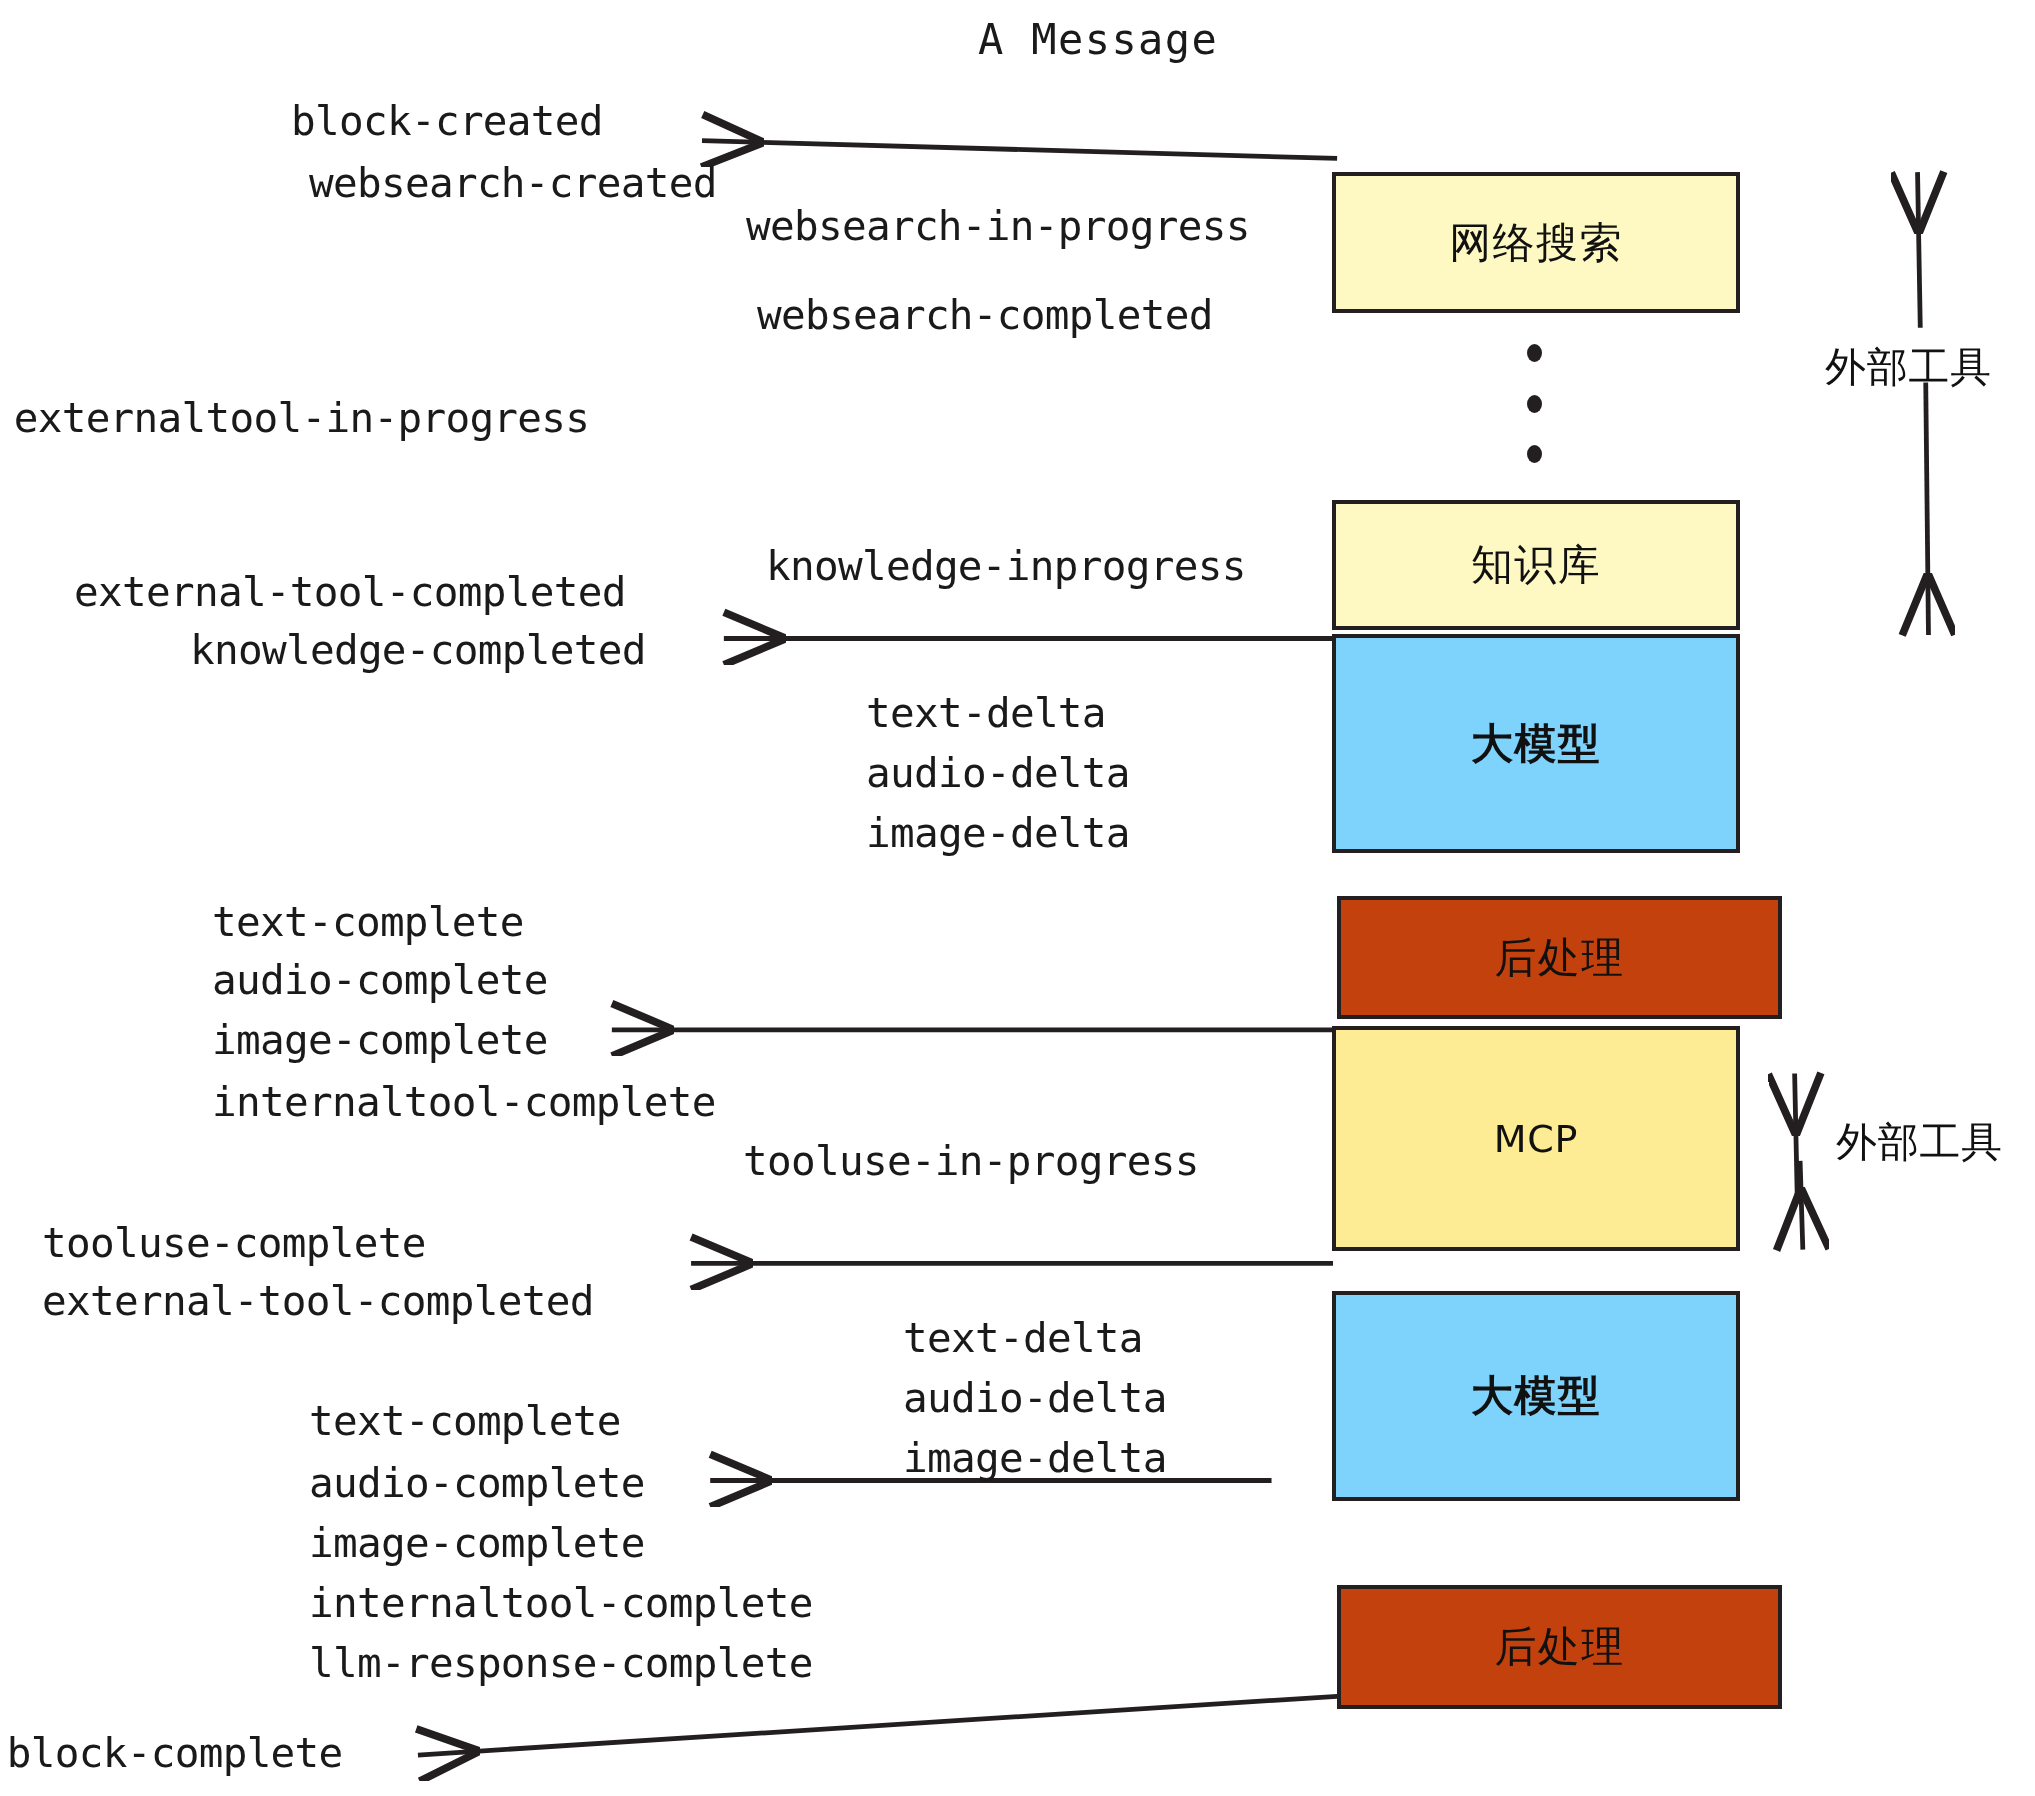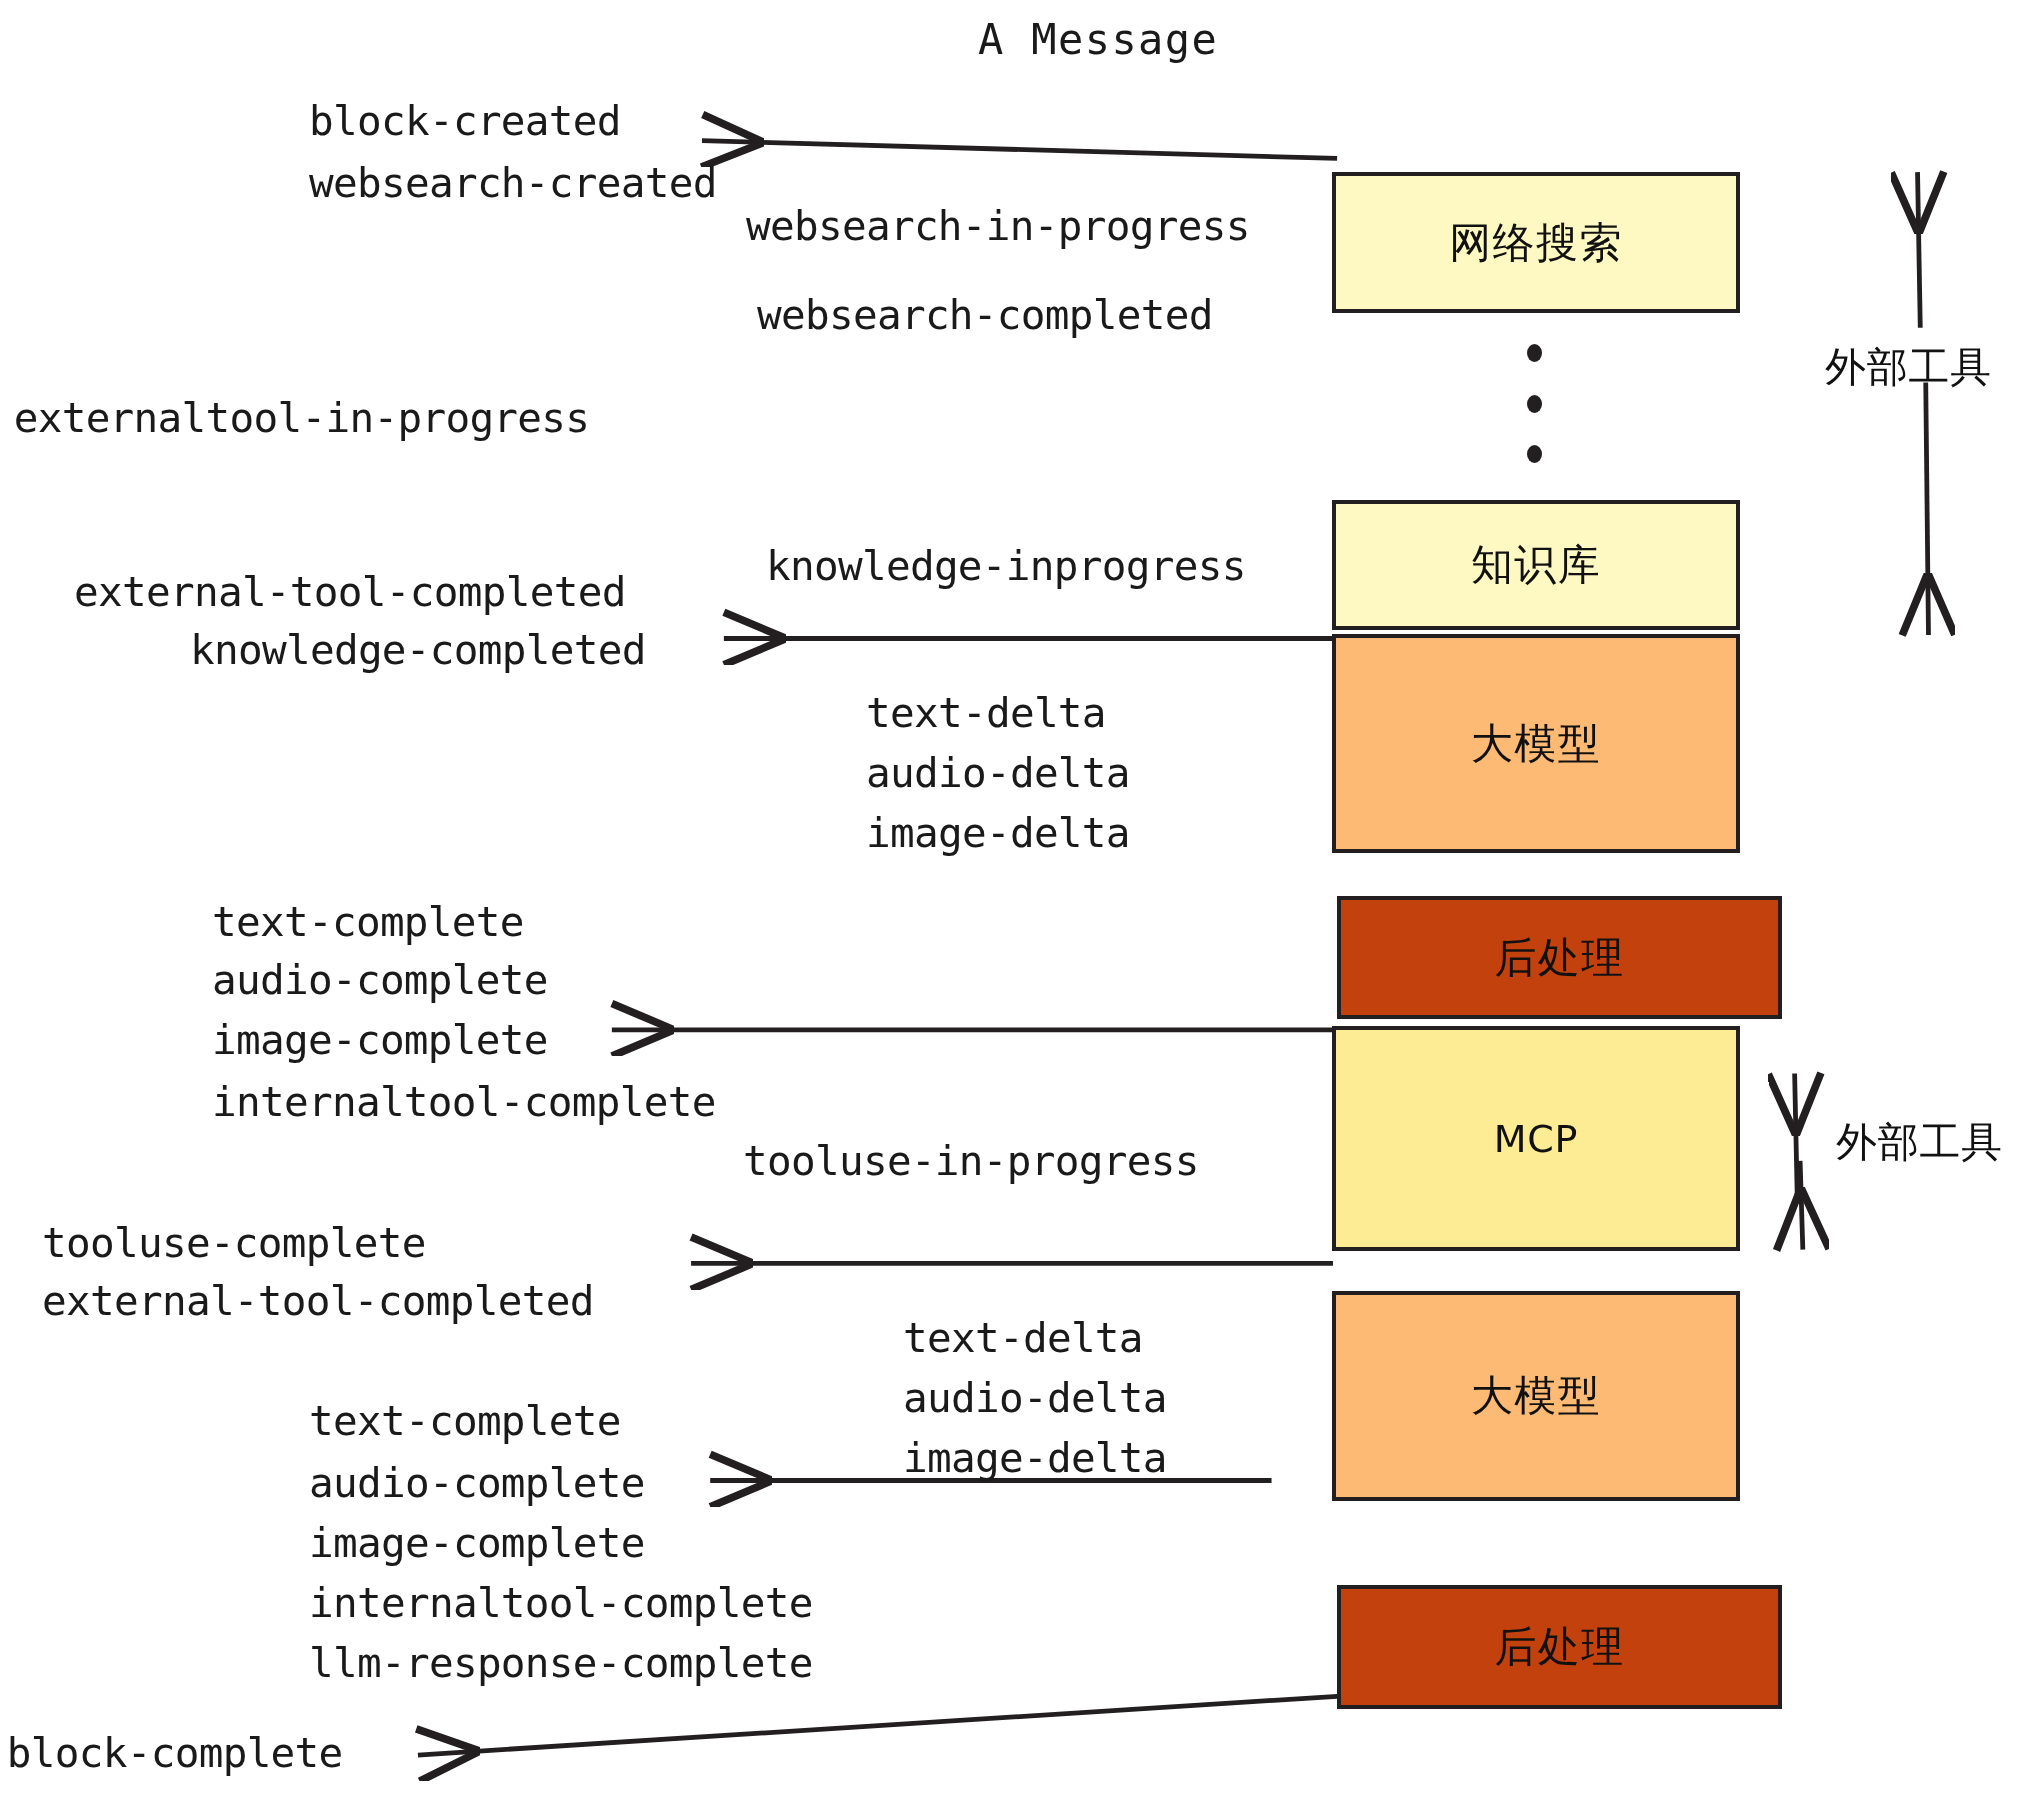--- a/index.html
+++ b/index.html
@@ -38,21 +38,21 @@
     border: 4.8px solid #231f20;
     display: flex;
     align-items: center;
     justify-content: center;
     font-family: "DejaVu Sans", "Liberation Sans", sans-serif;
     font-size: 42px;
     color: #111111;
     letter-spacing: 1.4px;
   }
   .node.pink   { background: #fef9c3; }
-  .node.green  { background: #fdba74; }
+  .node.green  { background: #7dd3fc; font-weight: bold; }
   .node.yellow { background: #FDEC93; }
   .node.white  { background: #c2410c; }
   .node.mcp    { font-size: 38px; letter-spacing: 0.7px; }
   .grouplabel {
     position: absolute;
     font-family: "DejaVu Sans", "Liberation Sans", sans-serif;
     font-size: 41px;
     color: #111111;
     white-space: nowrap;
     letter-spacing: 0.7px;
@@ -99,21 +99,21 @@
 
     <line x1="1958" y1="2484" x2="612" y2="2570" stroke="#231f20" stroke-width="7" marker-end="url(#ah)"></line>
 
     <line x1="2812" y1="480" x2="2808" y2="252" stroke="#231f20" stroke-width="7" marker-end="url(#ah)"></line>
     <line x1="2820" y1="560" x2="2824" y2="930" stroke="#231f20" stroke-width="7" marker-end="url(#ah)"></line>
 
     <line x1="2632" y1="1760" x2="2628" y2="1572" stroke="#231f20" stroke-width="7" marker-end="url(#ah)"></line>
     <line x1="2636" y1="1700" x2="2640" y2="1830" stroke="#231f20" stroke-width="7" marker-end="url(#ah)"></line>
   </svg>
 
-  <div class="evt" style="left:309px;  top:101px;">block-created</div>
+  <div class="evt" style="left:291px;  top:101px;">block-created</div>
   <div class="evt" style="left:309px;  top:163px;">websearch-created</div>
   <div class="evt" style="left:746px; top:206px;">websearch-in-progress</div>
   <div class="evt" style="left:757px; top:295px;">websearch-completed</div>
   <div class="evt" style="left:13.7px;   top:398px;">externaltool-in-progress</div>
   <div class="evt" style="left:766px; top:546px;">knowledge-inprogress</div>
   <div class="evt" style="left:74px;  top:572px;">external-tool-completed</div>
   <div class="evt" style="left:190px;  top:630px;text-align:right;">knowledge-completed</div>
 
   <div class="evt" style="left:866px; top:693px;">text-delta</div>
   <div class="evt" style="left:866px; top:753px;">audio-delta</div>

